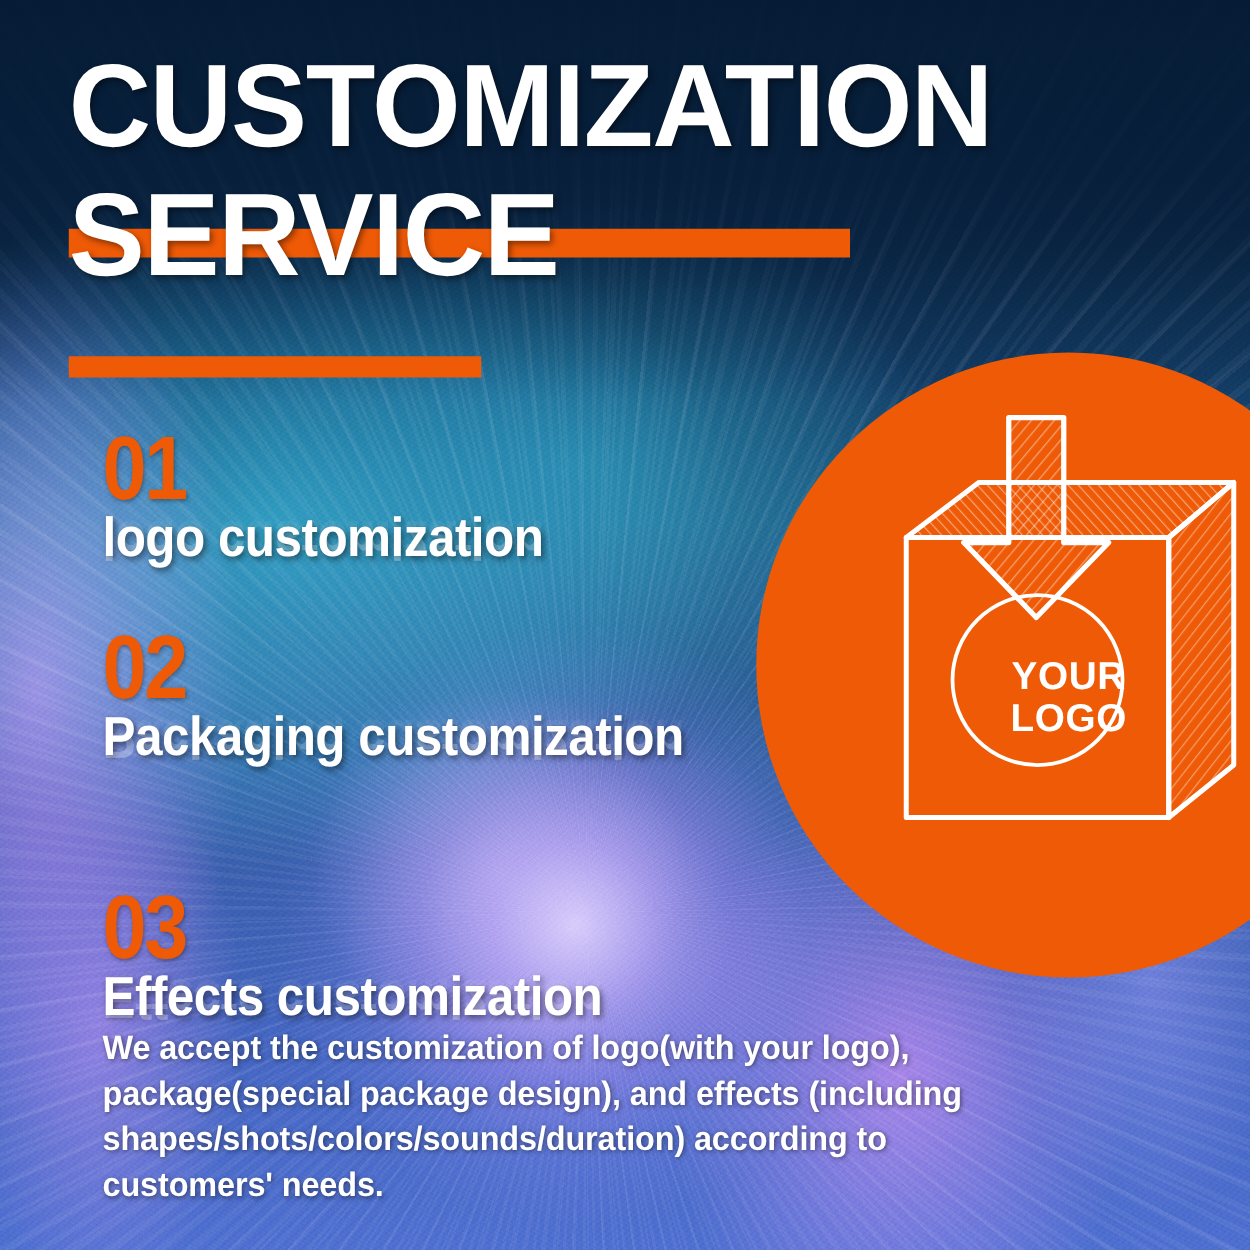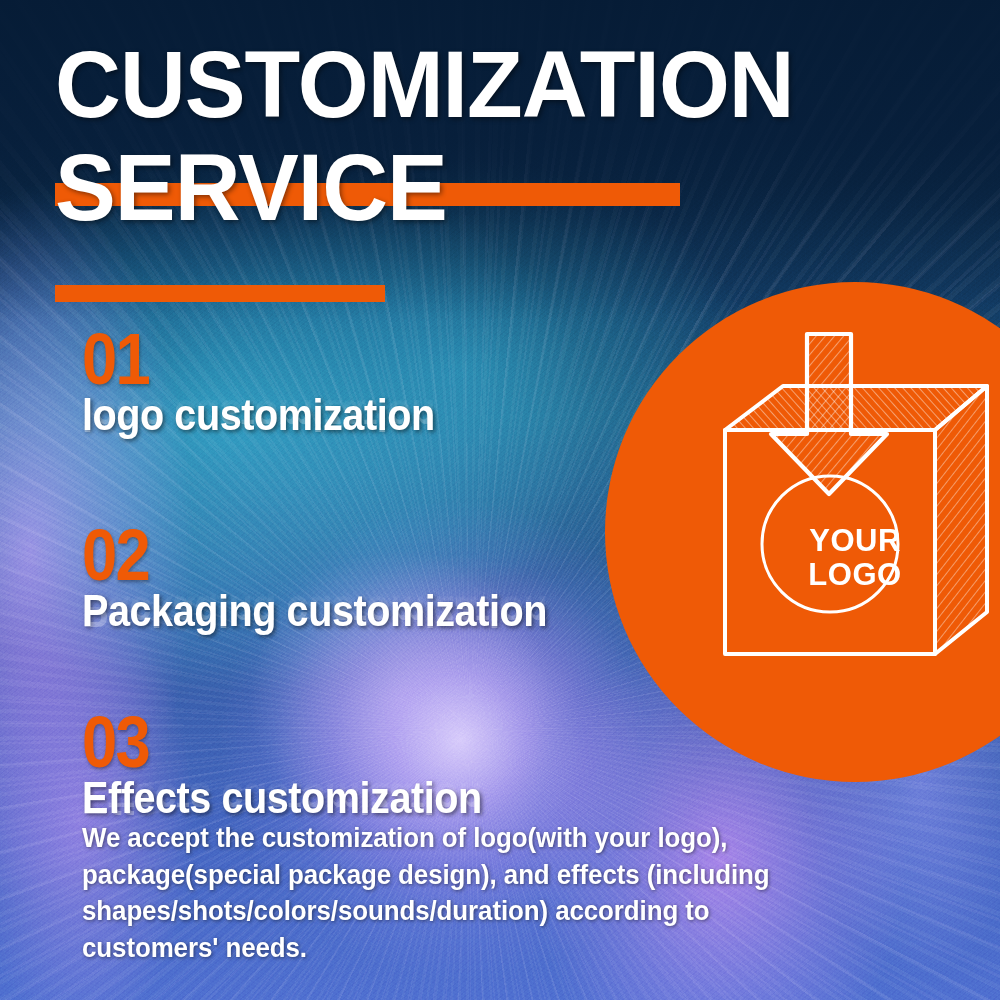--- a/index.html
+++ b/index.html
@@ -159,22 +159,22 @@
     line-height: 1.0;
     white-space: nowrap;
     transform: scaleX(0.9) scaleY(-1);
     transform-origin: left top;
     opacity: 0.38;
     -webkit-mask-image: linear-gradient(to top, rgba(0,0,0,0) 5%, rgba(0,0,0,0.85) 92%);
     mask-image: linear-gradient(to top, rgba(0,0,0,0) 5%, rgba(0,0,0,0.85) 92%);
     pointer-events: none;
   }
 
-  .item-1 { top: 328px; }
-  .item-2 { top: 524px; }
+  .item-1 { top: 344px; }
+  .item-2 { top: 503px; }
   .item-3 { top: 711px; }
 
   
   .body-text {
     position: absolute;
     left: 82px;
     top: 820px;
     width: 770px;
     color: #ffffff;
     font-family: "Liberation Sans Narrow", "Liberation Sans", sans-serif;

